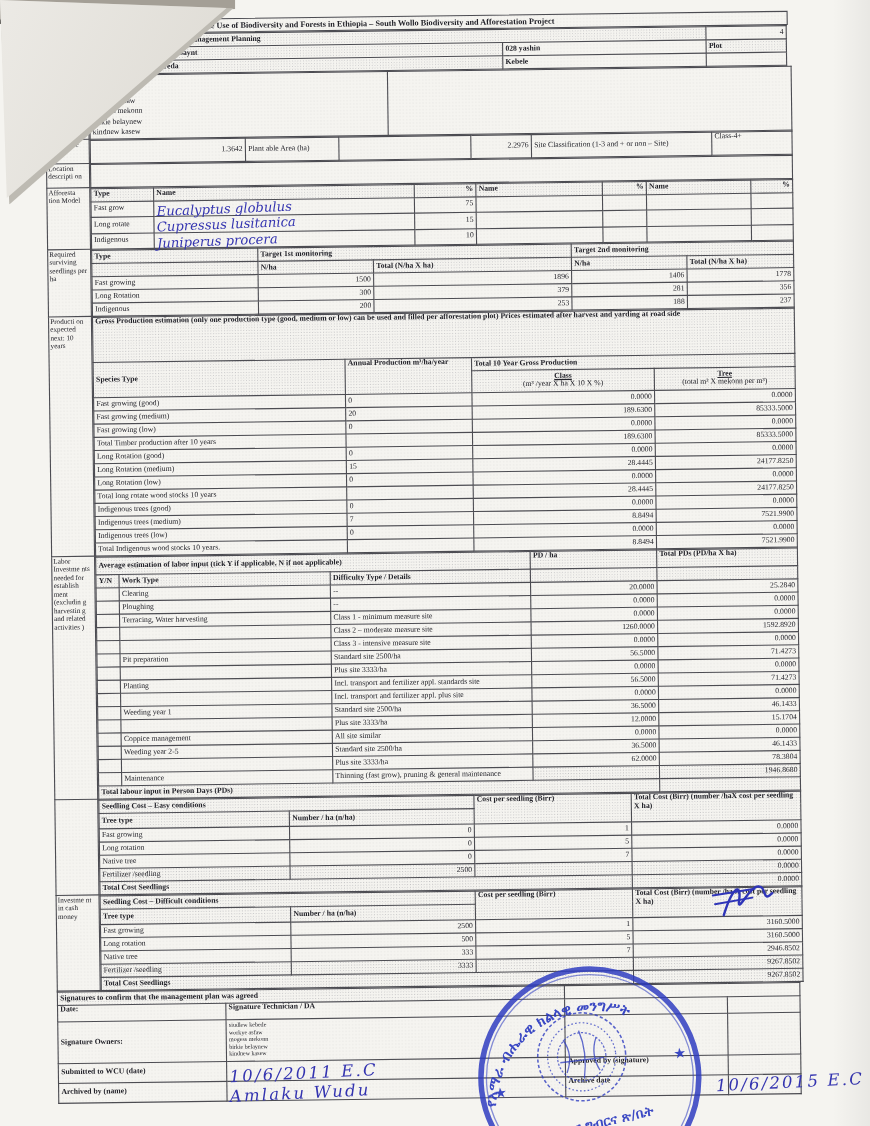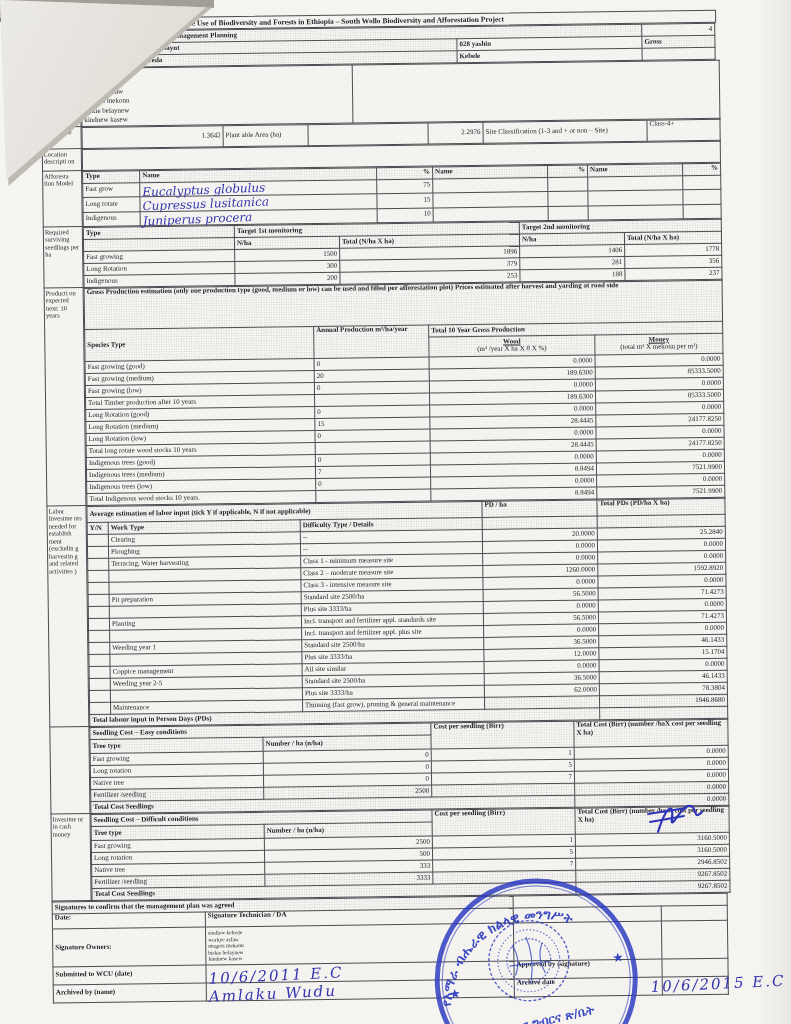--- a/index.html
+++ b/index.html
@@ -63,21 +63,21 @@
           <col style="width:73px">
         </colgroup>
       <tbody>
           <tr>
         <td colspan="2" class="b st">The Afforestation Plots Management Planning</td>
         <td class="num">4</td>
       </tr>
       <tr>
         <td class="b st">Amhara/ S/Wollo / A/Saynt</td>
         <td class="b">028 yashin</td>
-        <td class="b st">Gross</td>
+        <td class="b st">Plot</td>
       </tr>
       <tr>
         <td class="b st">Region/Zone/Woreda</td>
         <td class="b">Kebele</td>
         <td></td>
       </tr>
     </tbody>
       </table>
   </div>
 
@@ -266,25 +266,25 @@
           <tr>
         <td colspan="4" class="b wrap st" style="height:40px;vertical-align:top">Gross Production estimation (only one production type (good, medium or low) can be used and filled per afforestation plot) Prices estimated after harvest and yarding at road side</td>
       </tr>
       <tr class="st">
         <td class="b" rowspan="2">Species Type</td>
         <td class="b wrap" rowspan="2" style="vertical-align:top">Annual Production m³/ha/year</td>
         <td class="b" colspan="2">Total 10 Year Gross Production</td>
       </tr>
       <tr class="st" style="height:20px">
         <td class="wrap" style="text-align:center">
-          <span class="b" style="text-decoration:underline">Wood</span><br>
-          <span>(m³ /year X  ha  X 8 X  %)</span>
+          <span class="b" style="text-decoration:underline">Class</span><br>
+          <span>(m³ /year X  ha  X 10 X  %)</span>
         </td>
         <td class="wrap" style="text-align:center">
-          <span class="b" style="text-decoration:underline">Money</span><br>
+          <span class="b" style="text-decoration:underline">Tree</span><br>
           <span>(total m³  X  mekonn per m³)</span>
         </td>
       </tr>
       </tbody>
         <tbody>
 
       <tr>
           <td>Fast growing (good)</td>
           <td>0</td>
           <td class="num">0.0000</td>

